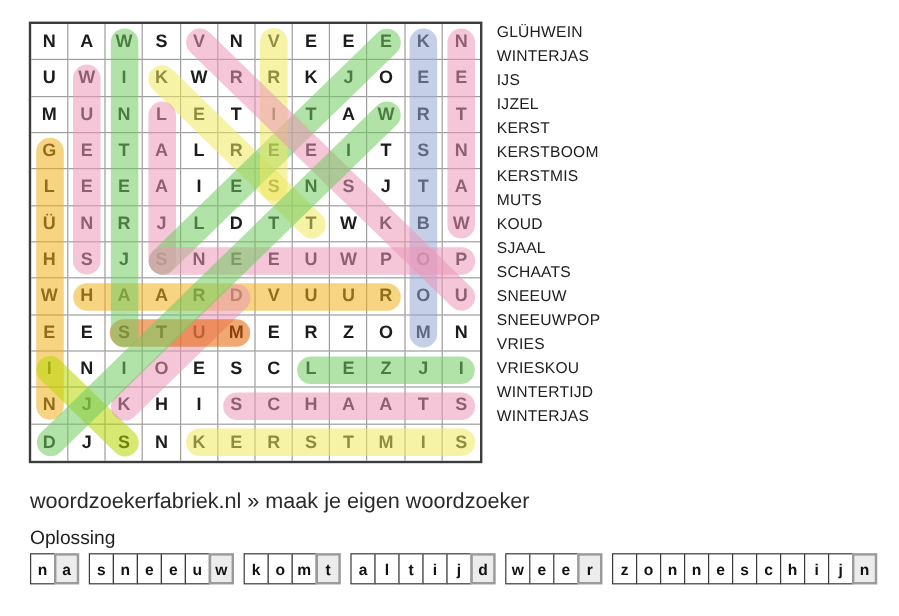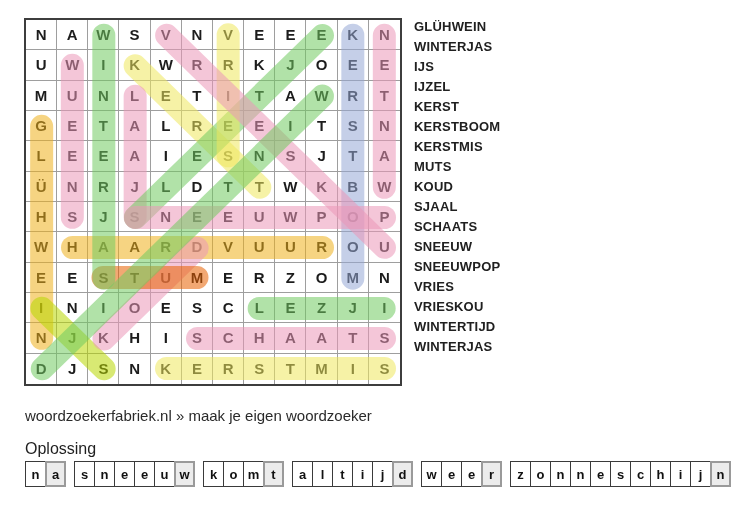--- a/index.html
+++ b/index.html
@@ -14,25 +14,25 @@
   .cell{border-right:1px solid #9e9e9e;border-bottom:1px solid #9e9e9e;
         display:flex;align-items:center;justify-content:center;
         font-size:15px;font-weight:bold;color:#1c1c1c;}
   .cell:nth-child(12n){border-right:none;}
   .cell:nth-last-child(-n+12){border-bottom:none;}
   .hl-layer{position:absolute;inset:0;}
   .capsule{position:absolute;height:23px;border-radius:11.5px;}
 
   
   .word-list{position:absolute;left:414px;top:17px;}
-  .word-item{height:20px;line-height:20px;font-size:13px;font-weight:bold;
+  .word-item{height:20px;line-height:20px;font-size:13px;font-weight:normal;
              color:#202020;letter-spacing:.2px;}
 
   
-  .footer{position:absolute;left:25px;top:407px;font-size:15px;color:#2a2a2a;}
+  .footer{position:absolute;left:25px;top:407px;font-size:18px;color:#2a2a2a;}
   .sol-label{position:absolute;left:25px;top:440px;font-size:16px;color:#1f1f1f;}
   .sol-row{position:absolute;left:25px;top:461px;display:flex;}
   .sol-group{display:flex;margin-right:8px;}
   .sol-group:last-child{margin-right:0;}
   .sol-box{width:21px;height:26px;box-sizing:border-box;border:1px solid #3a3a3a;
            margin-left:-1px;display:flex;align-items:center;justify-content:center;
            font-size:13px;font-weight:bold;background:#fff;color:#111;}
   .sol-box:first-child{margin-left:0;}
   .sol-box.last{background:#ececec;border:2px solid #9a9a9a;}
 </style>

